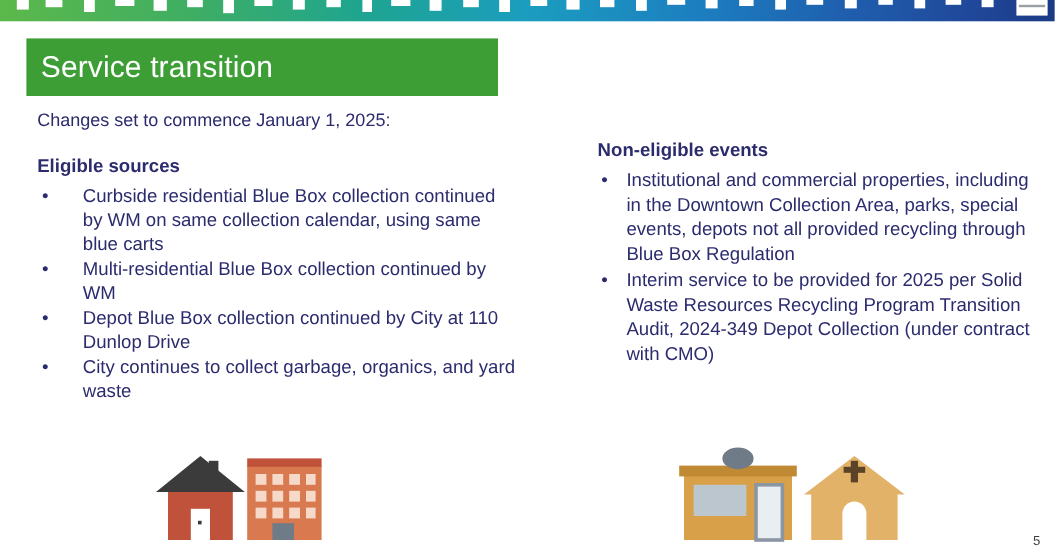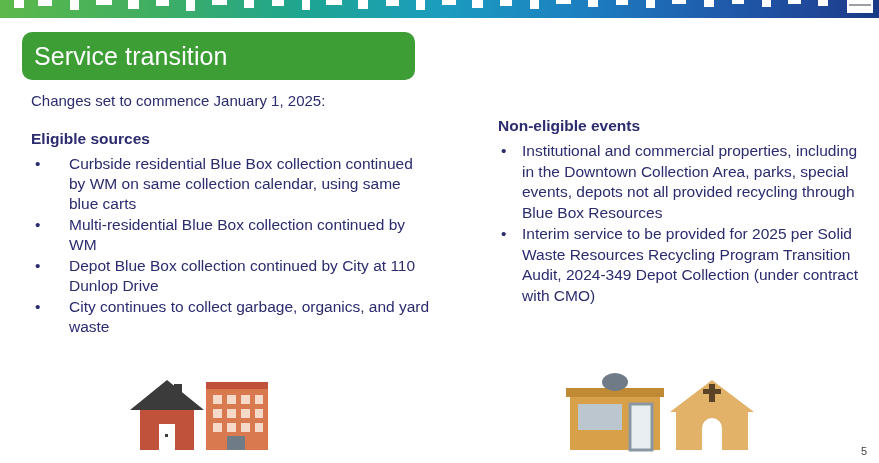--- a/index.html
+++ b/index.html
@@ -72,21 +72,20 @@
   
   .title-bar {
     position: absolute;
     left: 22px;
     top: 32px;
     width: 393px;
     height: 48px;
     background: #3c9e35;
     display: flex;
     align-items: center;
-    border-radius: 10px;
   }
   .title-bar .title-text {
     color: #ffffff;
     font-size: 25px;
     padding-left: 12px;
     letter-spacing: 0.1px;
   }
 
   
   .subhead {
@@ -223,21 +222,21 @@
       <span>City continues to collect garbage, organics, and yard waste</span>
     </li>
   </ul>
 </div>
 
 <div class="col col-right">
   <div class="col-head">Non-eligible events</div>
   <ul class="bullets">
     <li>
       <span class="bullet-mark">•</span>
-      <span>Institutional and commercial properties, including in the Downtown Collection Area, parks, special events, depots not all provided recycling through Blue Box Resources</span>
+      <span>Institutional and commercial properties, including in the Downtown Collection Area, parks, special events, depots not all provided recycling through Blue Box Regulation</span>
     </li>
     <li>
       <span class="bullet-mark">•</span>
       <span>Interim service to be provided for 2025 per Solid Waste Resources Recycling Program Transition Audit, 2024-349 Depot Collection (under contract with CMO)</span>
     </li>
   </ul>
 </div>
 
 <div class="art art-left">
   <svg width="170" height="80" viewBox="0 0 170 80">

